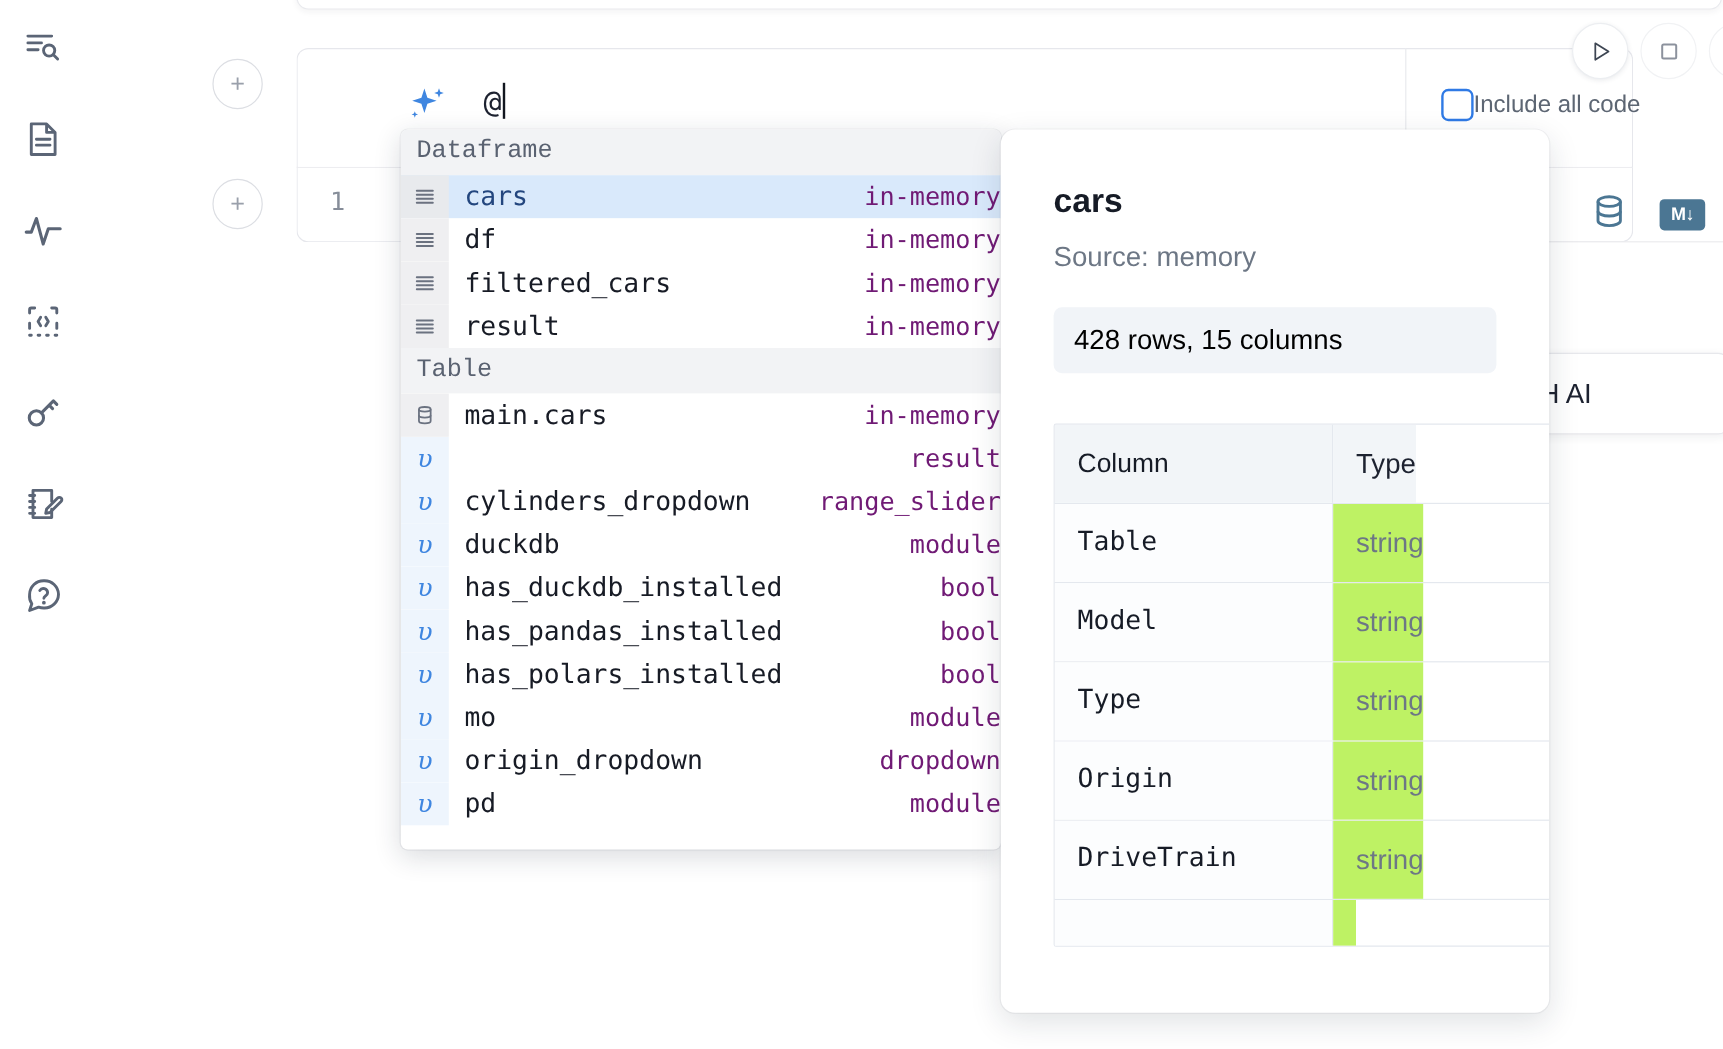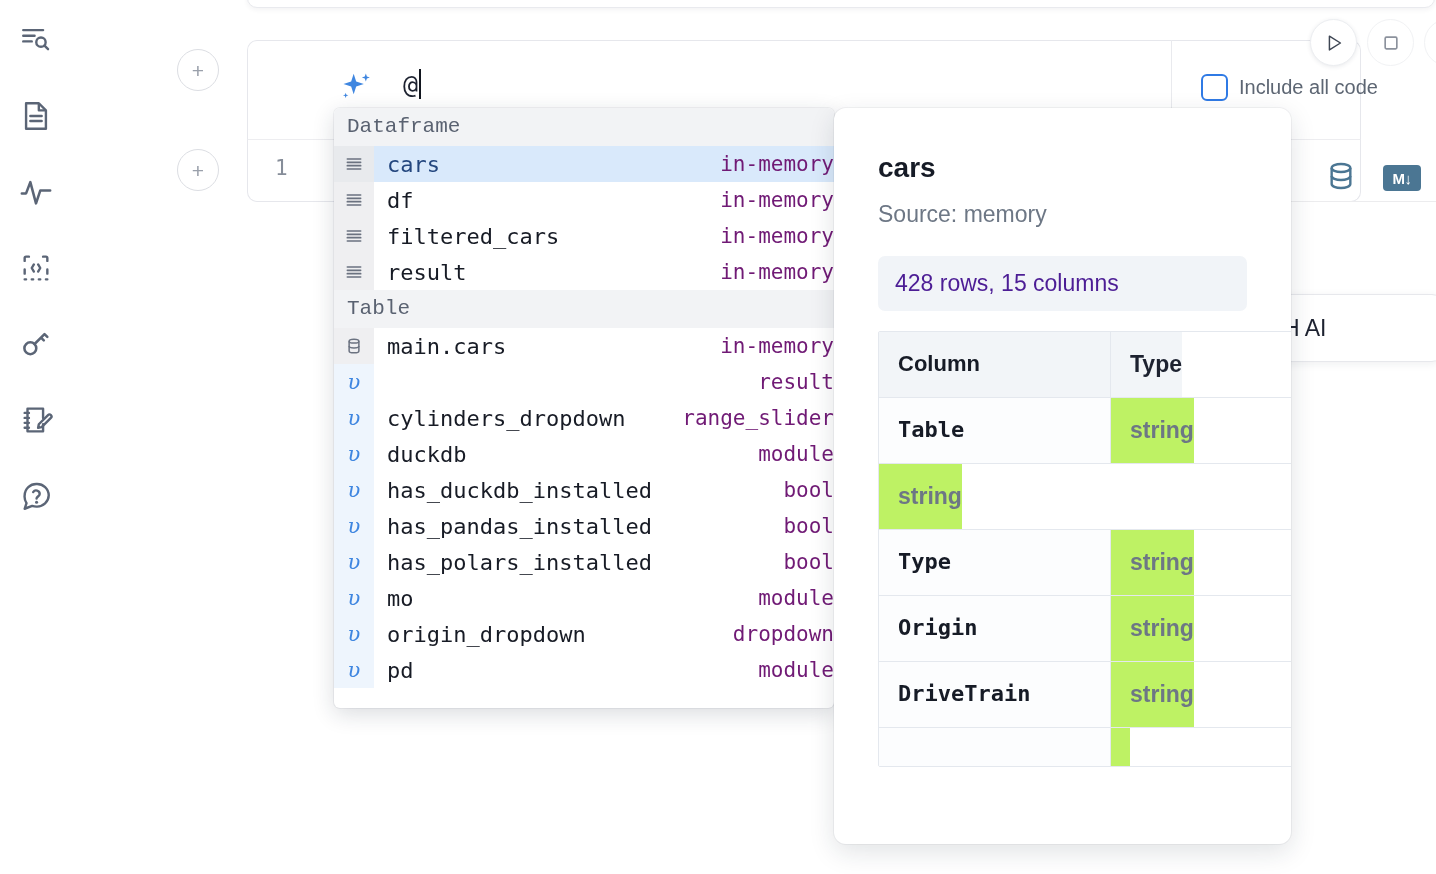--- a/index.html
+++ b/index.html
@@ -109,21 +109,21 @@
   }
 
   
   .cell-right-bar {
     position: absolute; left: 1099px; top: 40px;
     width: 266px; height: 100px;
     border-left: 1px solid #e9eaee;
   }
   .include-row {
     position: absolute; left: 1129px; top: 74px;
-    display: flex; align-items: center; gap: 11px;
+    display: flex; align-items: center; 
     cursor: pointer;
     text-align: right;
   }
   .chk {
     width: 27px; height: 27px;
     border: 2px solid #2f7ae5;
     border-radius: 6px;
     background: #fff;
   }
   .include-label { font-size: 20px; color: #5d6673; }
@@ -232,28 +232,27 @@
     overflow: hidden;
     padding: 44px 44px 0 44px;
   }
   .doc-title { font-size: 28px; font-weight: bold; color: #161b26; }
   .doc-source { font-size: 23px; color: #6d7785; margin-top: 17px; }
   .doc-stats {
     margin-top: 28px;
     background: #f1f4f8;
     border-radius: 7px;
     padding: 14px 17px;
-    font-size: 23px; color: #4c1d95;
+    font-size: 23px; color: #000000;
   }
   .doc-table {
-    margin-top: 20px;
+    margin-top: 42px;
     border: 1px solid #e4e8ee;
     border-radius: 2px;
     width: 426px;
-    font-weight: bold;
   }
   .doc-tr { display: flex; border-bottom: 1px solid #e4e8ee; }
   .doc-tr:last-child { border-bottom: none; }
   .doc-th, .doc-td {
     padding: 19px 0 19px 19px;
     font-size: 23px;
   }
   .doc-th { background: #f2f5f8; color: #1d2230; }
   .doc-td-col {
     width: 232px; min-width: 232px;
@@ -512,20 +511,21 @@
     <div class="doc-table">
       <div class="doc-tr head">
         <div class="doc-th doc-td-col">Column</div>
         <div class="doc-th">Type</div>
       </div>
       <div class="doc-tr body">
         <div class="doc-td doc-td-col">Table</div>
         <div class="doc-td doc-td-type">string</div>
       </div>
       <div class="doc-tr body">
+        <div class="doc-td doc-td-col">Model</div>
         <div class="doc-td doc-td-type">string</div>
       </div>
       <div class="doc-tr body">
         <div class="doc-td doc-td-col">Type</div>
         <div class="doc-td doc-td-type">string</div>
       </div>
       <div class="doc-tr body">
         <div class="doc-td doc-td-col">Origin</div>
         <div class="doc-td doc-td-type">string</div>
       </div>

